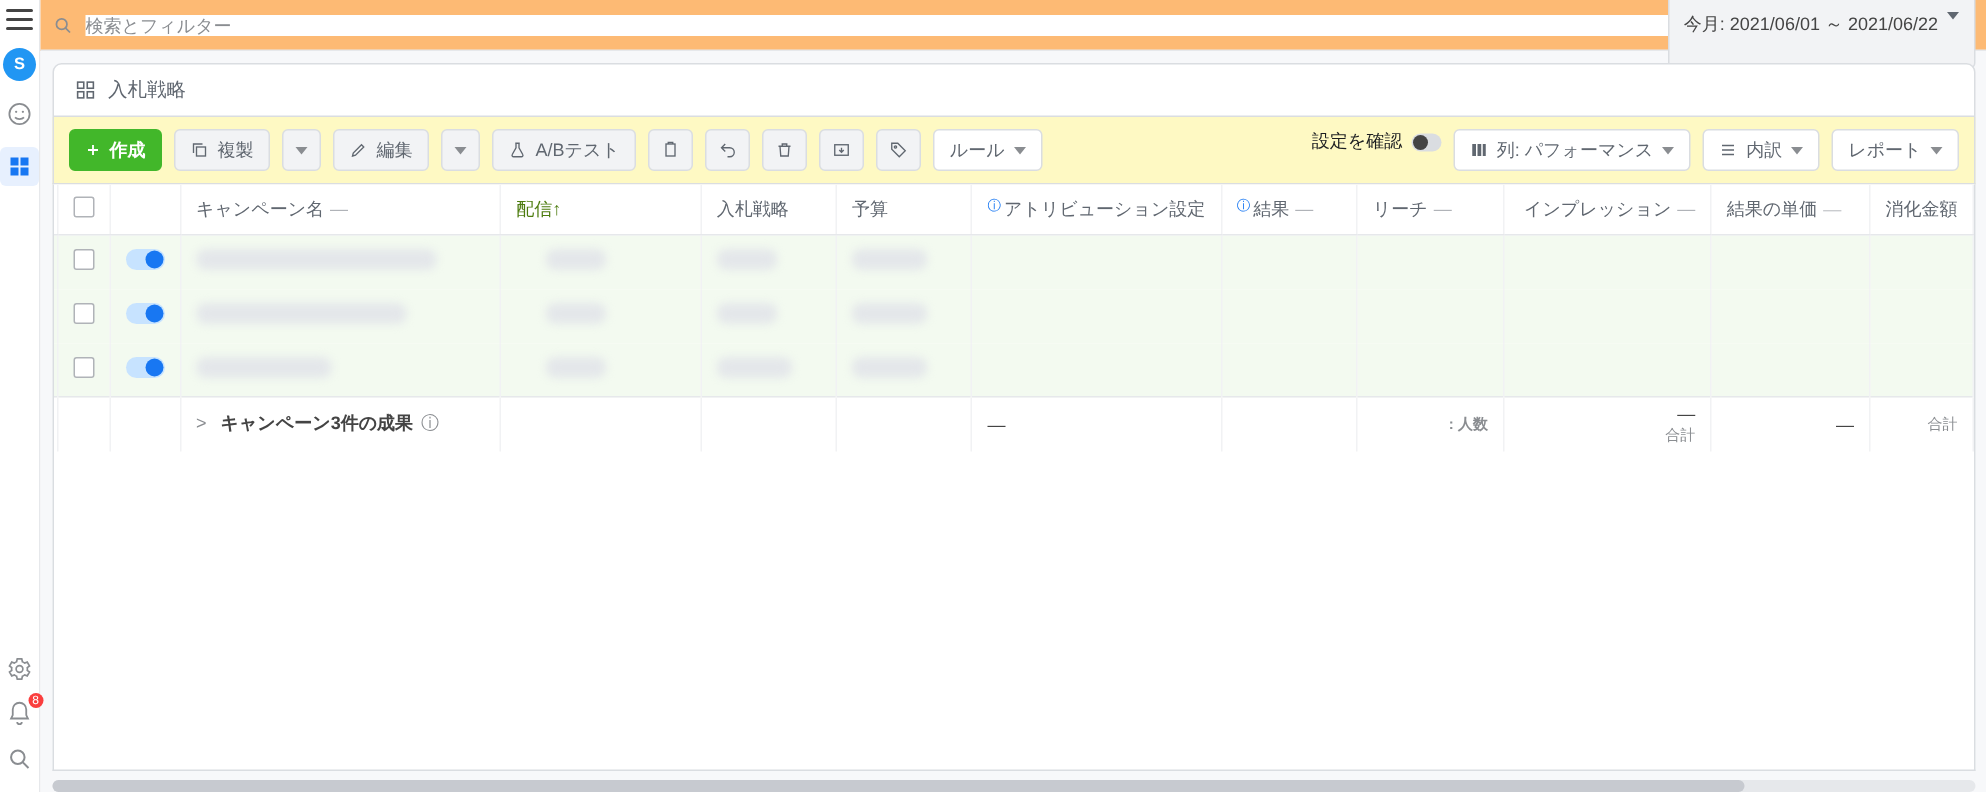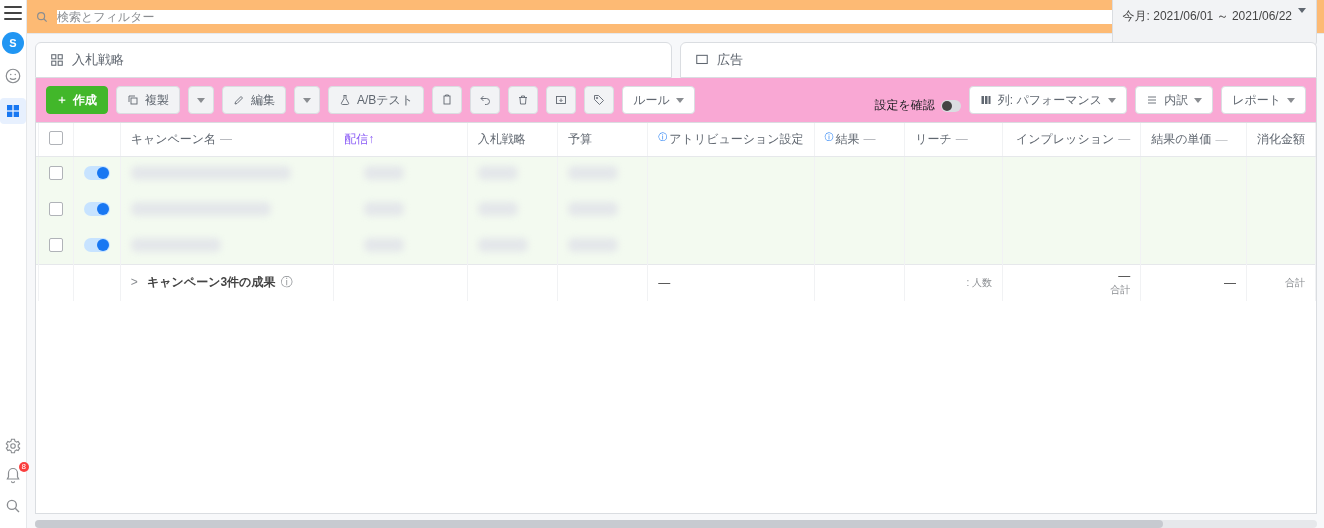--- a/index.html
+++ b/index.html
@@ -18,33 +18,33 @@
 .topbar { display: flex; align-items: center; height: 34px; background: #fdba74; border-bottom: 1px solid #e6e8eb; padding: 0 8px; }
 .search-wrap { display: flex; align-items: center; flex: 1; color: #8a8d91; gap: 8px; }
 .search-wrap input { border: none; outline: none; font-size: 12px; flex: 1; color: #1c1e21; }
 .search-wrap input::placeholder { color: #8a8d91; }
 .date-btn { display: flex; align-items: flex-start; gap: 6px; background: #f2f3f5; border: 1px solid #dadde1; border-radius: 4px; padding: 20px 10px; color: #444; font-size: 12px; cursor: pointer; }
 .content { flex: 1; padding: 8px 8px 0 8px; display: flex; flex-direction: column; overflow: hidden; }
 .tabs { display: flex; gap: 8px; }
 .tab { flex: 1; background: #fff; border: 1px solid #dadde1; border-radius: 6px 6px 0 0; padding: 8px 14px; display: flex; align-items: center; gap: 8px; color: #606770; cursor: pointer; font-size: 13px; }
 .tab.active { border-bottom: 2px solid #1877f2; color: #1877f2; font-weight: 600; }
 .tab-icon { width: 14px; height: 14px; display: inline-flex; align-items: center; justify-content: center; }
-.toolbar { display: flex; align-items: flex-end; gap: 8px; background: #f9a8d4; border: 1px solid #dadde1; border-top: none; padding: 8px 10px; }
+.toolbar { display: flex; align-items: flex-start; gap: 8px; background: #fef9c3; border: 1px solid #dadde1; border-top: none; padding: 8px 10px; }
 .btn { display: inline-flex; align-items: center; gap: 6px; border: 1px solid #dadde1; background: #f2f3f5; border-radius: 4px; padding: 4px 10px; color: #606770; font-size: 12px; cursor: pointer; height: 28px; }
 .btn.primary { background: #42b72a; border-color: #42b72a; color: #fff; font-weight: 600; }
 .btn.icon-only { padding: 4px 8px; }
 .btn.subtle { background: #fff; }
 .toolbar .spacer { flex: 1; }
 .toggle-pill { display: inline-flex; align-items: center; gap: 6px; }
 .toggle-pill .track { width: 20px; height: 12px; border-radius: 6px; background: #dadde1; position: relative; }
 .toggle-pill .knob { width: 10px; height: 10px; border-radius: 50%; background: #444; position: absolute; top: 1px; left: 1px; }
 .table-wrap { background: #fff; border: 1px solid #dadde1; border-top: none; flex: 1; overflow: auto; position: relative; }
 table { border-collapse: collapse; width: 100%; min-width: 1280px; }
 th { text-align: left; font-weight: 400; font-size: 12px; color: #606770; padding: 8px 10px; border-bottom: 1px solid #e6e8eb; border-right: 1px solid #f1f2f4; background: #fff; white-space: nowrap; }
-th.sorted { color: #8b5cf6; }
+th.sorted { color: #4d7c0f; }
 td { padding: 0 10px; height: 36px; border-right: 1px solid #f1f2f4; font-size: 12px; color: #1c1e21; }
 tr.data-row td { background: #f3faf0; }
 td .blur { display: inline-block; background: #e4e7ea; border-radius: 6px; height: 14px; filter: blur(3px); }
 .checkbox { width: 14px; height: 14px; border: 1px solid #b0b3b8; border-radius: 2px; background: #fff; display: inline-block; cursor: pointer; }
 .switch { width: 26px; height: 14px; border-radius: 8px; background: #c7e3ff; position: relative; display: inline-block; cursor: pointer; }
 .switch .dot { width: 12px; height: 12px; border-radius: 50%; background: #1877f2; position: absolute; top: 1px; right: 1px; }
 th .mini { font-size: 9px; color: #1877f2; margin-right: 2px; vertical-align: top; }
 th .sort { color: #b0b3b8; margin-left: 4px; }
 .summary td { background: #fff; border-top: 1px solid #e6e8eb; color: #444; }
 .summary .sub { color: #8a8d91; font-size: 10px; }
@@ -126,28 +126,20 @@
           <span class="tab-icon">
             <svg width="14" height="14" viewBox="0 0 24 24" fill="none" stroke="currentColor" stroke-width="1.8">
                 <rect x="3" y="3" width="7" height="7"></rect>
                 <rect x="14" y="3" width="7" height="7"></rect>
                 <rect x="3" y="14" width="7" height="7"></rect>
                 <rect x="14" y="14" width="7" height="7"></rect>
               </svg>
           </span>
           <span>入札戦略</span>
         </div>
-        <div class="tab">
-          <span class="tab-icon">
-            <svg width="14" height="14" viewBox="0 0 24 24" fill="none" stroke="currentColor" stroke-width="1.8">
-                <rect x="3" y="4" width="18" height="14"></rect>
-              </svg>
-          </span>
-          <span>広告</span>
-        </div>
       </div>
 
       <div class="toolbar">
         <div class="btn primary">
           <svg width="10" height="10" viewBox="0 0 24 24" stroke="currentColor" stroke-width="3">
               <path d="M12 4v16M4 12h16"></path>
             </svg>
           <span>作成</span>
         </div>
         <div class="btn">
@@ -310,21 +302,21 @@
               <td>
                 <span style="color:#8a8d91;margin-right:6px;">&gt;</span>
                 <b>キャンペーン3件の成果</b>
                 <span style="color:#8a8d91;margin-left:2px;">ⓘ</span>
               </td>
               <td></td>
                 <td></td>
                 <td></td>
               <td>—</td>
               <td></td>
-              <td style="text-align:right;">
+              <td style="text-align:right;font-weight:bold;">
                   <div></div>
                   <div class="sub">: 人数</div>
                 </td>
               <td style="text-align:right;">
                   <div>—</div>
                   <div class="sub">合計</div>
                 </td>
               <td style="text-align:right;">
                   <div>—</div>
                 </td>

